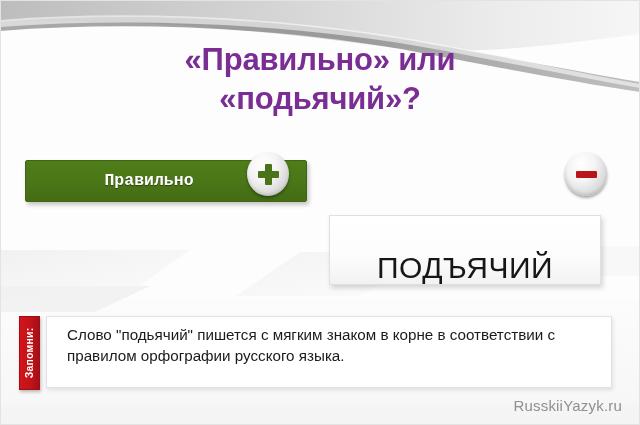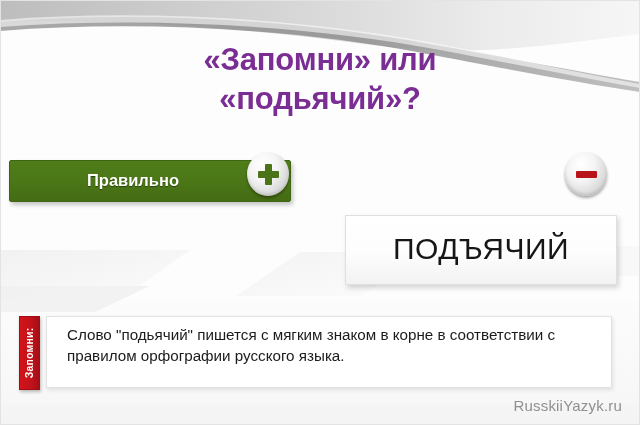--- a/index.html
+++ b/index.html
@@ -58,23 +58,24 @@
   .banner .btxt{
     color:#ffffff;
     font-weight:bold;
     font-size:16.5px;
     text-shadow:0 1px 1px rgba(0,0,0,.45);
     position:relative;
     top:-1px;
   }
 
   #banner-correct{
-    left:9px;top:160px;width:280px;
+    left:25px;top:160px;width:280px;
     background:linear-gradient(180deg,#4f7d19 0%,#4b7617 55%,#446c14 100%);
     border:1px solid #3f6513;
+    font-family:Liberation Mono, monospace;
   }
   #banner-correct .btxt{ padding-right:34px; }
 
   #banner-incorrect{
     left:345px;top:160px;width:270px;
     background:linear-gradient(180deg,#d8181c 0%,#d2141a 55%,#c21116 100%);
     border:1px solid #b61015;
   }
   #banner-incorrect .btxt{ padding-right:30px; }
 
@@ -113,21 +114,21 @@
     z-index:20;
   }
   .answer-box .atxt{
     font-size:30px;
     color:#161616;
     letter-spacing:0.5px;
     line-height:1;
     position:relative;top:-1px;
   }
   #answer-correct{ left:25px;width:280px; }
-  #answer-incorrect{ left:345px;width:270px; }
+  #answer-incorrect{ left:329px;width:270px;align-items:flex-end; }
 
   
   #remember-tab{
     position:absolute;left:19px;top:316px;
     width:19px;height:72px;
     background:linear-gradient(90deg,#d2141a 0%,#c4121a 55%,#a60f16 100%);
     border:1px solid #a00d14;
     z-index:22;
     display:flex;align-items:center;justify-content:center;
     box-shadow:1px 2px 3px rgba(0,0,0,.25);
@@ -209,21 +210,21 @@
       <path d="M0,250 L190,250 L120,300 L0,300 Z" fill="url(#streak1)" opacity="0.85"></path>
       <path d="M300,252 L430,252 L360,296 L236,296 Z" fill="url(#streak1)" opacity="0.7"></path>
       <path d="M0,300 L640,300 L640,425 L0,425 Z" fill="url(#botGrad)" opacity="0.55"></path>
       <path d="M0,286 L150,286 L95,312 L0,312 Z" fill="#f1f1f1" opacity="0.9"></path>
       <path d="M470,246 L640,246 L640,276 L430,276 Z" fill="#f6f6f6" opacity="0.8"></path>
       <rect x="0" y="404" width="640" height="21" fill="#f4f4f4" opacity="0.7"></rect>
     </svg>
   </div>
 
   <div id="title">
-    <span class="tline">«Запомни» или</span>
+    <span class="tline">«Правильно» или</span>
     <span class="tline">«подьячий»?</span>
   </div>
 
   <div class="banner" id="banner-correct">
     <span class="btxt">Правильно</span>
   </div>
   <div class="badge" id="badge-plus">
     <span class="glyph-plus"></span>
   </div>
 

